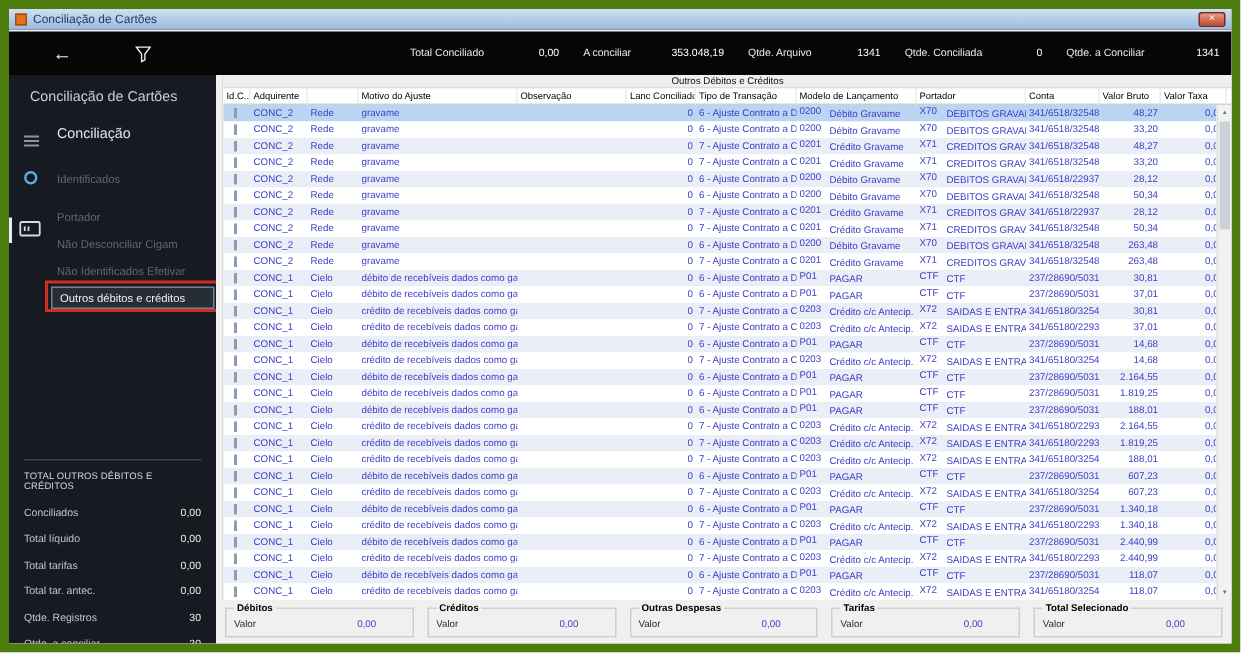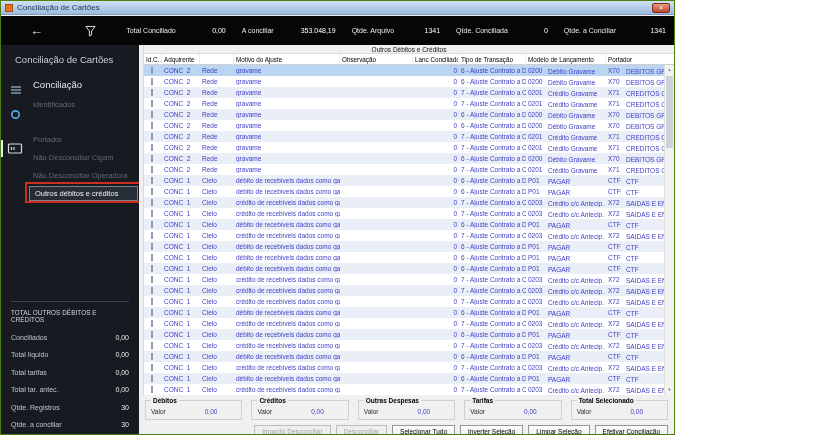--- a/index.html
+++ b/index.html
@@ -1,17 +1,17 @@
 <!DOCTYPE html>
 <html><head>
 <meta charset="utf-8">
 <style>
   * { margin:0; padding:0; box-sizing:border-box; }
   html,body { width:827px; height:435px; overflow:hidden; font-family:"Liberation Sans", sans-serif; background:#fff; }
-  .window { position:relative; width:675px; height:435px; border:1px solid #4d7c0f; background:#f0f0f0; overflow:hidden; }
+  .window { position:relative; width:827px; height:435px; border:6px solid #4d7c0f; background:#f0f0f0; overflow:hidden; }
 
   
   .titlebar { position:absolute; top:0; left:0; right:0; height:14px;
     background:linear-gradient(#cfe0f2,#9cbcdf); border-bottom:1px solid #7e9cc0;
     display:flex; align-items:center; padding:0 4px; }
   .app-icon { width:8px; height:8px; background:#e8701a; border:1px solid #a84b10; margin-right:4px; }
   .win-title { font-size:8px; color:#1c3a5a; }
   .close-btn { margin-left:auto; width:18px; height:10px; border:1px solid #7e2a1a; border-radius:2px;
     background:linear-gradient(#e39a86,#bf4a31); color:#fff; font-size:7px; line-height:8px; text-align:center; cursor:default; }
 
@@ -139,24 +139,24 @@
         </svg>
     </span>
     <span class="rail-indicator"></span>
     <span class="card-icon">
       <svg width="16" height="13" viewBox="0 0 16 13">
           <rect x="1.5" y="2" width="13" height="9" rx="1" fill="none" stroke="#d6dce2" stroke-width="1.2"></rect>
           <path d="M4.5 5v3M7 5v3" stroke="#d6dce2" stroke-width="1.2"></path>
         </svg>
     </span>
     <div id="sb-items">
-        <div class="sb-item" style="top: 55px;">Identificados</div>
+        <div class="sb-item" style="top: 65px;">Identificados</div>
         <div class="sb-item" style="top: 90px;">Portador</div>
         <div class="sb-item" style="top: 108px;">Não Desconciliar Cigam</div>
-        <div class="sb-item" style="top: 126px;">Não Desconciliar Operadora</div>
+        <div class="sb-item" style="top: 126px;">Não Identificados Efetivar</div>
         <div class="sb-item active" style="top: 141px;">Outros débitos e créditos</div>
         <div class="red-annotation" style="top: 137px;"></div>
       </div>
     <div class="sb-totals">
       <div class="t-title">TOTAL OUTROS DÉBITOS E CRÉDITOS</div>
       <div id="t-rows">
           <div class="t-row">
             <span class="t-label">Conciliados</span>
             <span class="t-value">0,00</span>
           </div>

